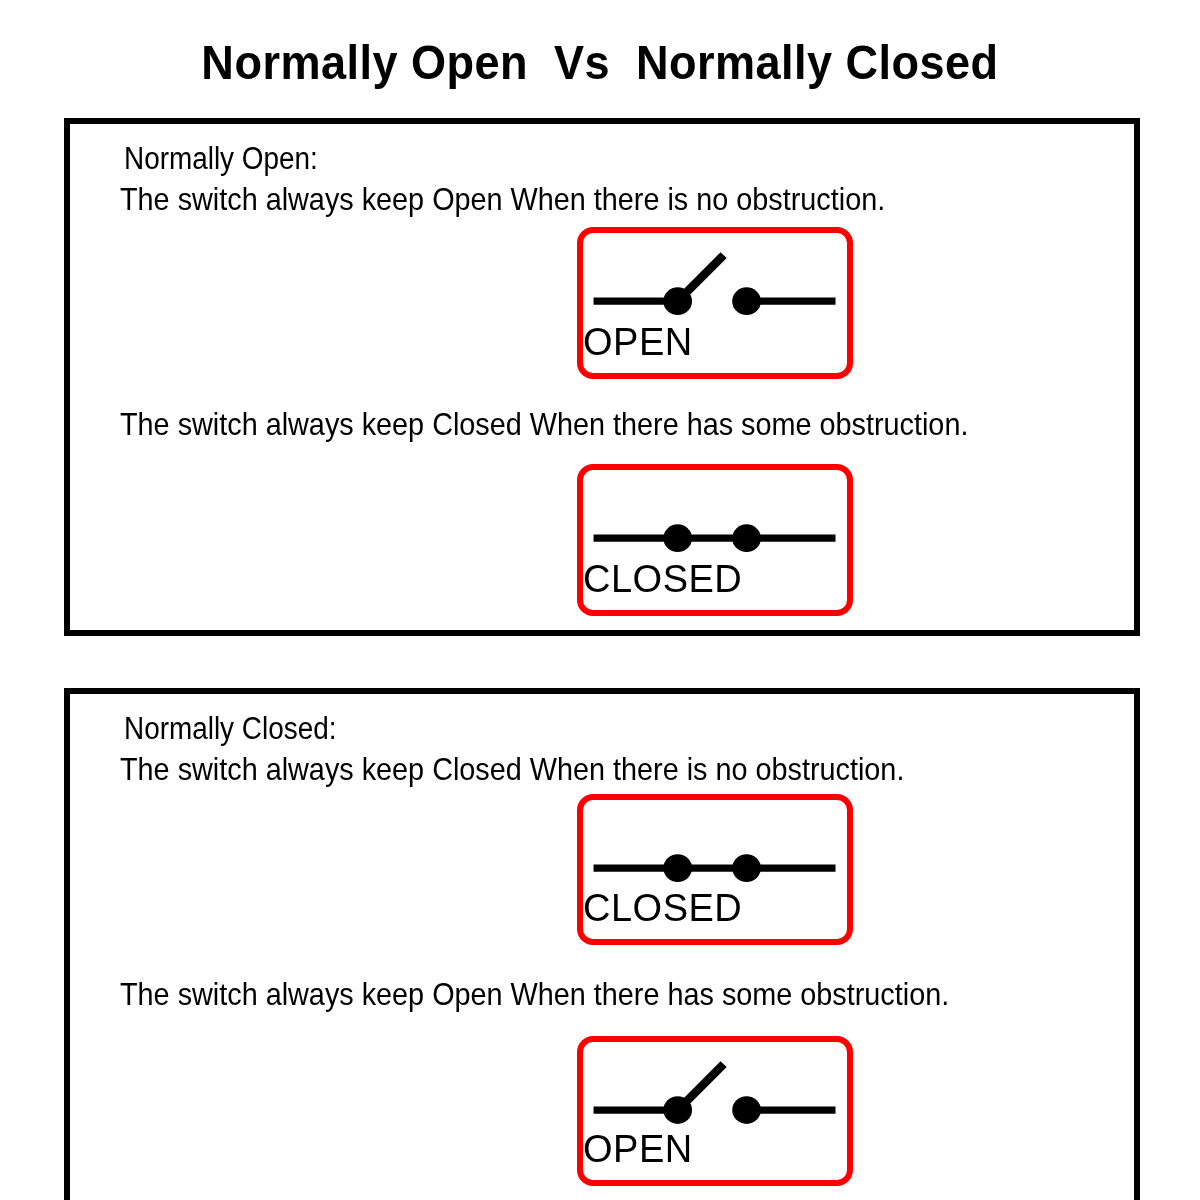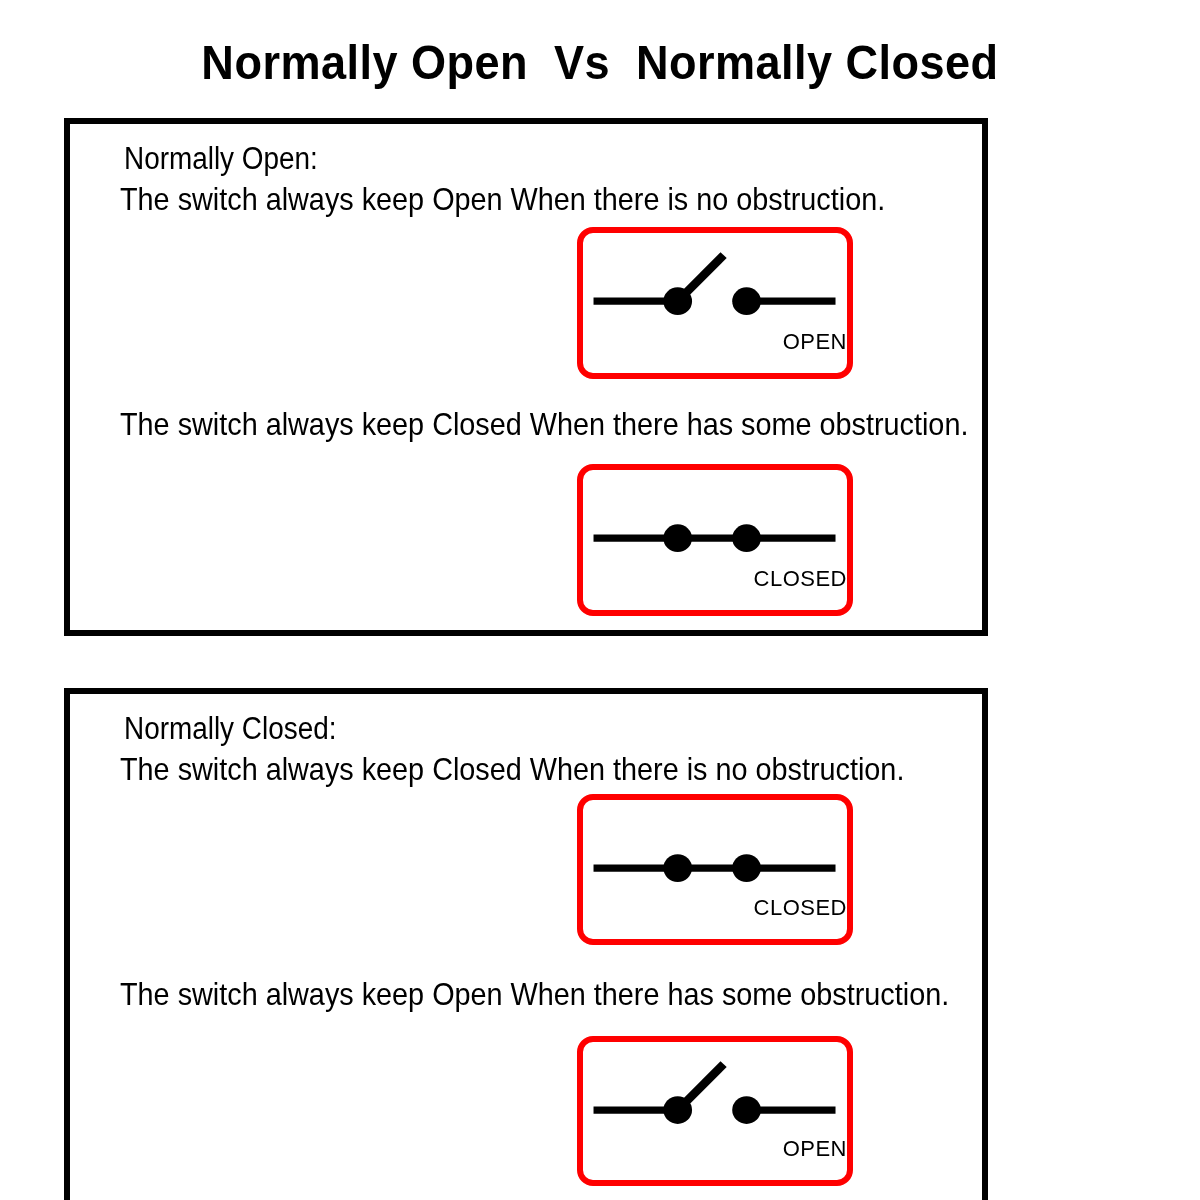--- a/index.html
+++ b/index.html
@@ -28,21 +28,21 @@
     line-height: 56px;
     letter-spacing: 0.5px;
     transform: scaleX(0.92);
     transform-origin: 50% 50%;
     white-space: pre;
   }
 
   .panel {
     position: absolute;
     left: 64px;
-    width: 924px;
+    width: 1076px;
     box-sizing: border-box;
     border: 6px solid #000000;
     background: #ffffff;
   }
   #panel-normally-open   { top: 118px;  height: 518px; }
   #panel-normally-closed { top: 688px;  height: 518px; }
 
   .panel-heading {
     position: absolute;
     left: 54px;
@@ -90,23 +90,23 @@
     top: 0;
     width: 100%;
     height: 100%;
     display: block;
   }
 
   .switch-label {
     position: absolute;
     left: 0;
     width: 100%;
-    text-align: right;
+    text-align: left;
     font-family: "Liberation Sans", "DejaVu Sans", sans-serif;
-    font-size: 22px;
+    font-size: 38px;
     line-height: 34px;
     letter-spacing: 0.5px;
     color: #000000;
     white-space: pre;
   }
   .label-open   { bottom: 14px; }
   .label-closed { bottom: 14px; margin-top: 47px; }
 </style>
 </head>
 <body>

